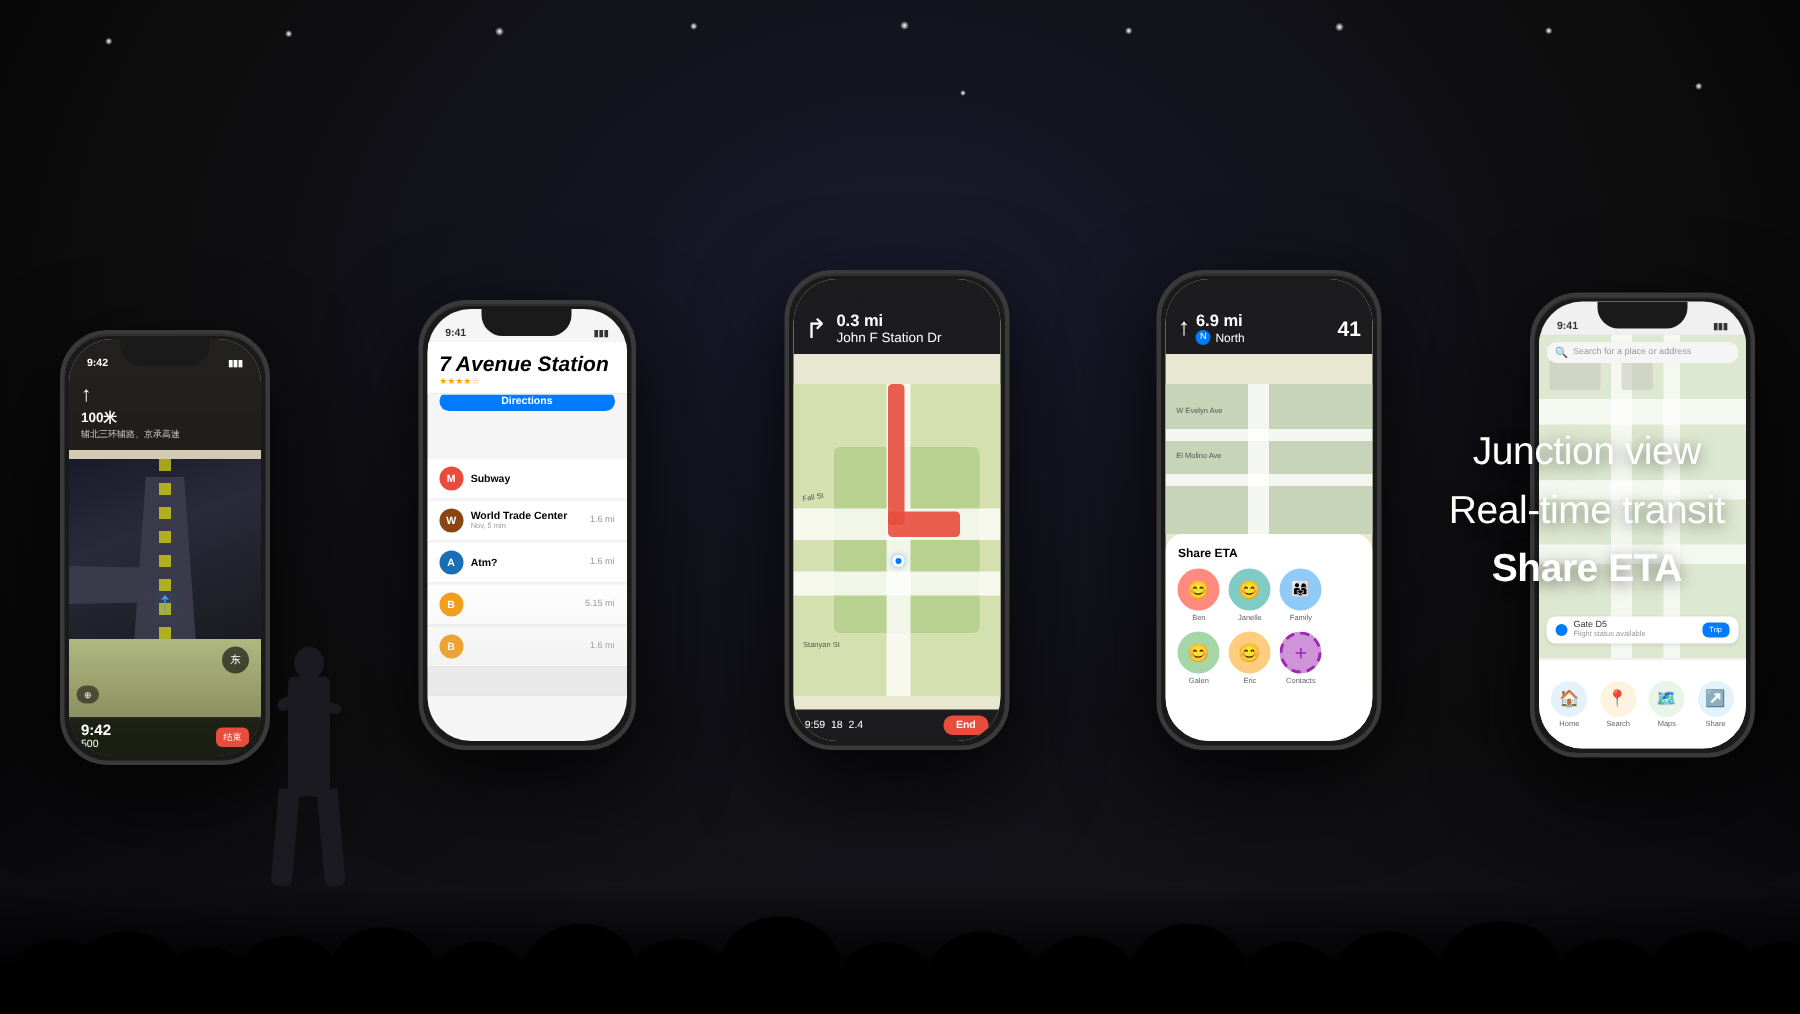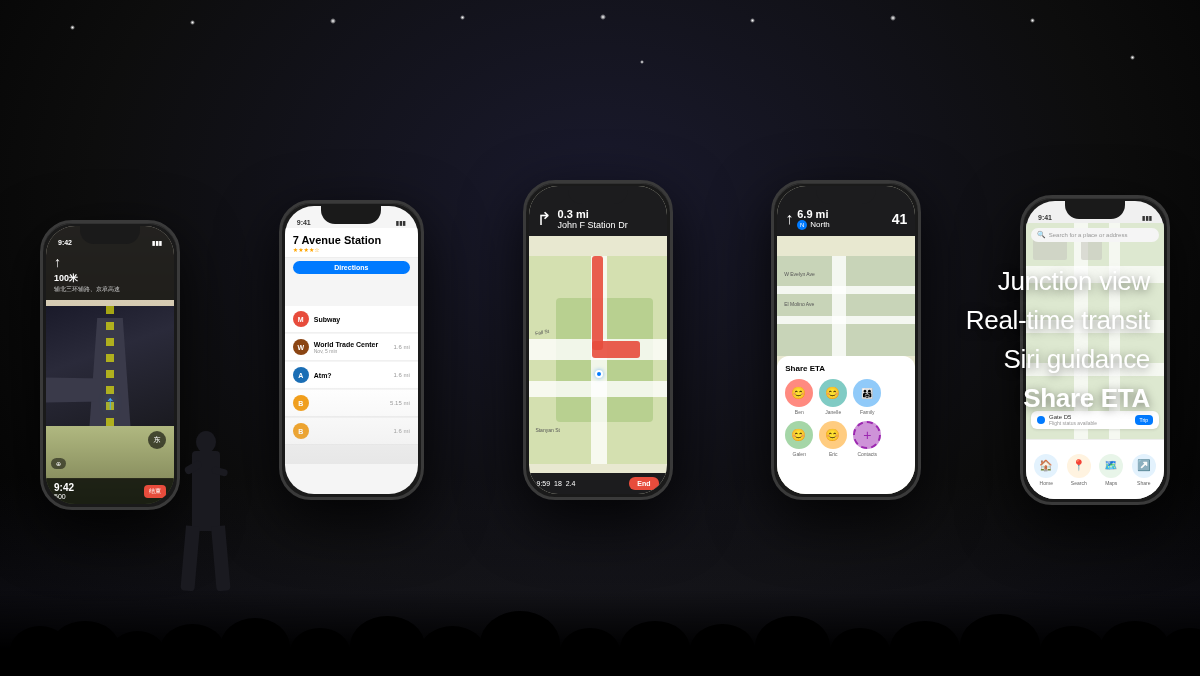--- a/index.html
+++ b/index.html
@@ -190,23 +190,24 @@
       top: 22px;
       left: 0;
       right: 0;
       background: #fff;
       padding: 6px 8px 4px;
       border-bottom: 1px solid #eee;
       z-index: 8;
     }
 
     .phone2-header .station-name {
-      font-size: 11px;
+      font-size: 14px;
       font-weight: 700;
       color: #000;
+      font-style: italic;
     }
 
     .stars { color: #ffa500; font-size: 6px; }
 
     .phone2-btn {
       background: #007AFF;
       color: #fff;
       border-radius: 8px;
       padding: 3px 8px;
       font-size: 7px;
@@ -461,21 +462,21 @@
       color: #666;
     }
 
     
     .feature-list {
       position: absolute;
       right: 20px;
       top: 50%;
       transform: translateY(-50%);
       z-index: 7;
-      text-align: right;
+      text-align: center;
     }
 
     .feature-item {
       font-size: 26px;
       font-weight: 500;
       color: #fff;
       line-height: 1.5;
       letter-spacing: -0.3px;
       text-shadow: 0 2px 10px rgba(0,0,0,0.5);
     }
@@ -708,21 +709,21 @@
 
   <div class="phone phone4">
     <div class="phone-inner">
       <div class="notch" style="background:#1c1c1e;"></div>
 
       <div class="phone4-header">
         <div class="nav-row" style="display:flex;align-items:center;gap:4px;">
           <span style="color:#fff;font-size:16px;">↑</span>
           <div style="color:#fff;">
             <div style="font-size:11px;font-weight:700;">6.9 mi</div>
-            <div style="font-size:8px;display:flex;gap:3px;">
+            <div style="font-size:8px;display:flex;align-items:center;gap:3px;">
               <span style="background:#007AFF;border-radius:50%;width:10px;height:10px;display:inline-flex;align-items:center;justify-content:center;font-size:6px;">N</span>
               <span>North</span>
             </div>
           </div>
           <div style="margin-left:auto;color:#fff;font-size:14px;font-weight:700;">
             <span>41</span>
           </div>
         </div>
       </div>
 
@@ -837,21 +838,20 @@
           <div class="bottom-icon-circle" style="background:#E3F2FD;">↗️</div>
           <span class="bottom-icon-label">Share</span>
         </div>
       </div>
     </div>
   </div>
 
   <div class="feature-list">
     <div class="feature-item">Junction view</div>
     <div class="feature-item">Real-time transit</div>
-    <div class="feature-item">Siri guidance</div>
     <div class="feature-item highlight">Share ETA</div>
   </div>
 
 </div>
 
 <div class="stage-floor"></div>
 
 <div class="audience-area">
 
   <div class="head-silhouette" style="width:60px;height:50px;left:10px;bottom:0;"></div>

